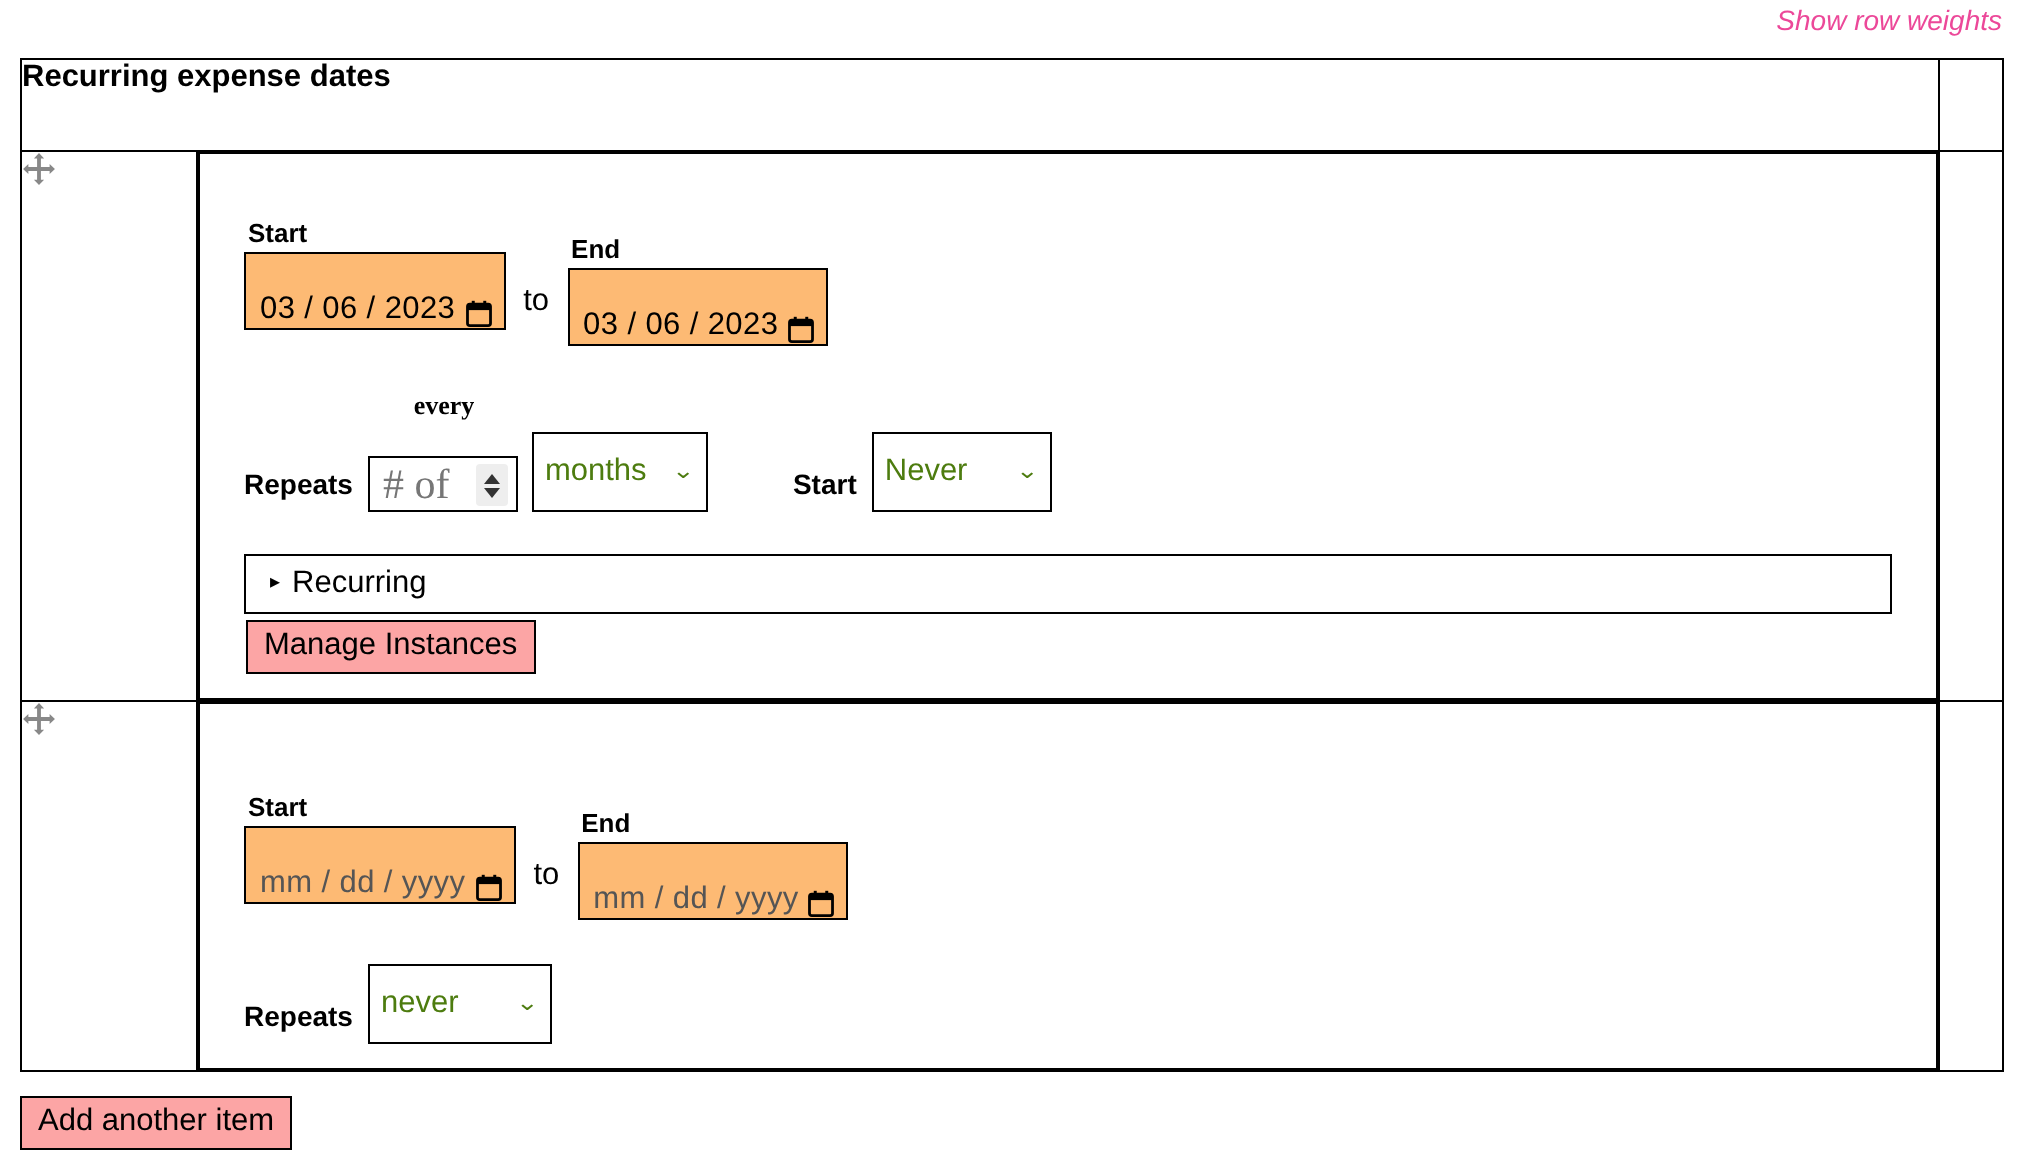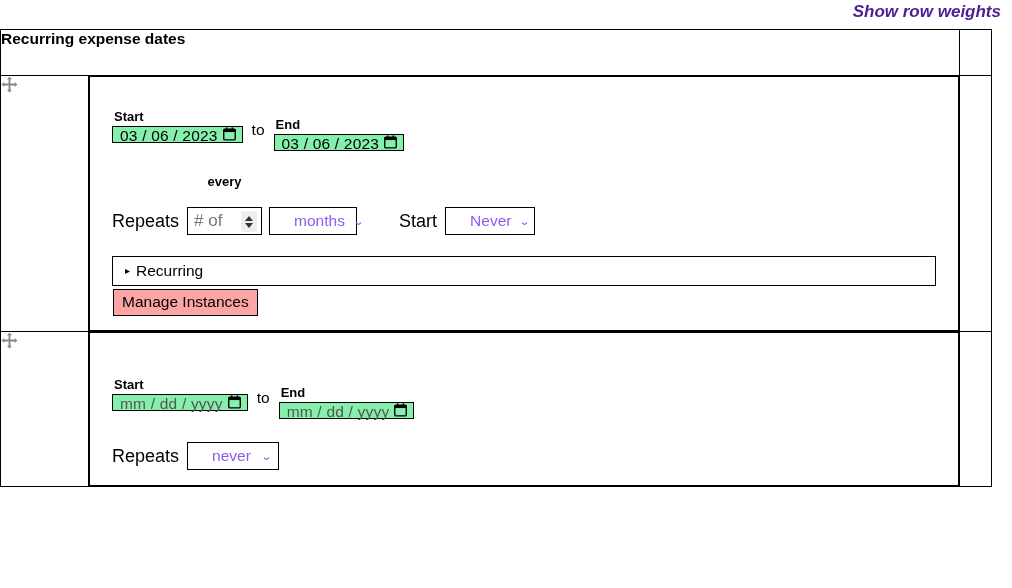--- a/index.html
+++ b/index.html
@@ -24,32 +24,31 @@
 
   
   .rowweights-wrap {
     position: absolute;
     top: 2px;
     right: 11px;
     text-align: right;
   }
   .rowweights-link {
     font-style: italic;
-    font-size: 17px;
-    color: #4c1d95;
+    font-size: 14px;
+    color: #ec4899;
     text-decoration: none;
     cursor: pointer;
     white-space: nowrap;
-    font-weight: bold;
   }
 
   
   .tbl {
     position: absolute;
-    left: 0;
+    left: 10px;
     top: 29px;
     width: 991px;
     border-collapse: collapse;
     table-layout: fixed;
   }
   .tbl th, .tbl td {
     border: 1px solid #000000;
     padding: 0;
     vertical-align: top;
     background: #ffffff;
@@ -116,28 +115,28 @@
     font-weight: bold;
     font-size: 13px;
     line-height: 15px;
     margin: 0 0 2px 2px;
   }
   .fld-label.centered { }
 
   .date-input {
     box-sizing: border-box;
     border: 1px solid #000000;
-    background: #86efac;
-    height: 17px;
+    background: #fdba74;
+    height: 39px;
     padding: 0 6px 0 7px;
     font-family: "Liberation Sans", sans-serif;
     font-size: 15.5px;
     color: #000000;
     display: inline-flex;
-    align-items: flex-start;
+    align-items: flex-end;
     gap: 5px;
     white-space: nowrap;
     cursor: text;
   }
   .date-input.empty .dtext { color: #555555; }
   .dtext { letter-spacing: 0.2px; }
   .cal-icon {
     display: inline-block;
     width: 13px;
     height: 14px;
@@ -155,28 +154,28 @@
 
   
   .repeat-row {
     display: flex;
     align-items: flex-end;
     margin: 30px 0 0 10px;
   }
   .repeat-row.second { margin-top: 30px; }
 
   .inline-label {
-    font-weight: normal;
-    font-size: 18px;
+    font-weight: bold;
+    font-size: 14px;
     line-height: 16px;
     margin: 0 8px 6px 0;
   }
   .inline-label.ends { margin-left: 42px; }
 
-  .every-stack { display: flex; flex-direction: column; }
+  .every-stack { display: flex; flex-direction: column; font-family: Liberation Serif, serif; }
   .every-cap {
     font-weight: bold;
     font-size: 13px;
     text-align: center;
     line-height: 15px;
     margin-bottom: 18px;
   }
 
   .num-input {
     box-sizing: border-box;
@@ -184,21 +183,21 @@
     height: 28px;
     border: 1px solid #000000;
     background: #ffffff;
     display: inline-flex;
     align-items: center;
     padding-left: 6px;
     font-size: 15.5px;
     position: relative;
     cursor: text;
   }
-  .num-ph { color: #767676; font-size: 17px; }
+  .num-ph { color: #767676; font-size: 21px; }
   .spinner {
     position: absolute;
     right: 4px;
     top: 3px;
     width: 16px;
     height: 21px;
     background: #eeeeee;
     border-radius: 2px;
     display: flex;
     flex-direction: column;
@@ -210,30 +209,30 @@
   .spin-up, .spin-dn {
     width: 0; height: 0;
     border-left: 4px solid transparent;
     border-right: 4px solid transparent;
   }
   .spin-up { border-bottom: 5px solid #333333; }
   .spin-dn { border-top: 5px solid #333333; }
 
   .sel {
     box-sizing: border-box;
-    height: 28px;
+    height: 40px;
     border: 1px solid #000000;
     background: #ffffff;
     font-family: "Liberation Sans", sans-serif;
     font-size: 15.5px;
-    color: #8b5cf6;
+    color: #4d7c0f;
     display: inline-flex;
     align-items: center;
     justify-content: space-between;
-    padding: 0 7px 0 24px;
+    padding: 0 7px 0 5px;
     cursor: pointer;
     white-space: nowrap;
   }
   .sel .caret {
     margin-left: 9px;
     font-size: 11px;
     line-height: 1;
     transform: scaleX(1.25);
   }
   .sel-months { width: 88px; margin-left: 7px; }
@@ -449,14 +448,17 @@
             </div>
 
           </div>
         </td>
 
         <td class="weight-cell"></td>
       </tr>
     </tbody>
   </table>
 
+  <div class="add-item-wrap">
+    <button class="btn" type="button">Add another item</button>
+  </div>
 
 </div>
 
 </body></html>

